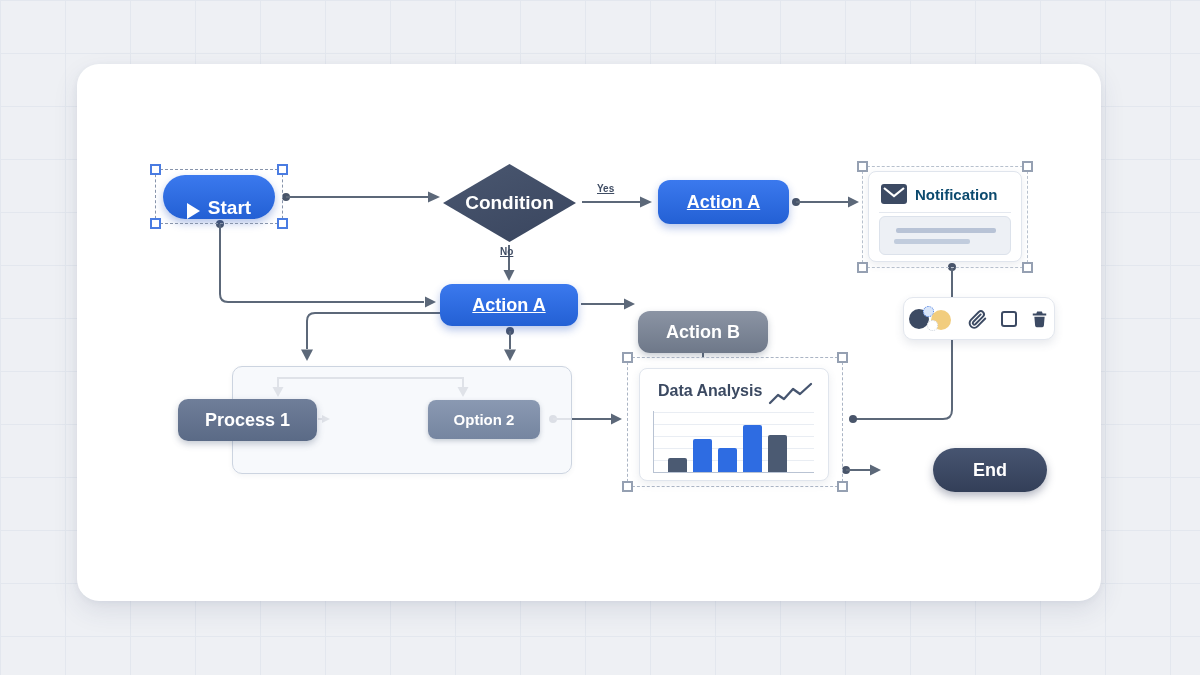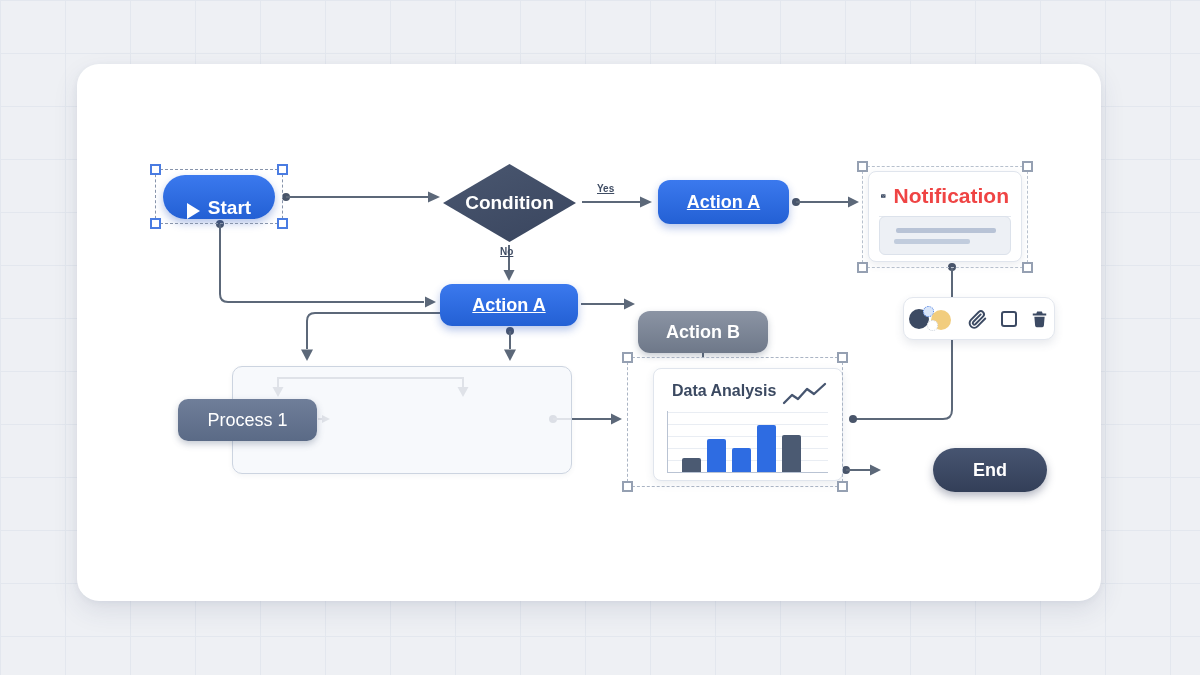--- a/index.html
+++ b/index.html
@@ -50,21 +50,21 @@
     box-shadow:0 3px 7px rgba(70,85,110,.30);font-size:18px;font-weight:bold;margin-top:27px;
   }
   .group-box{
     position:absolute;left:232px;top:366px;width:338px;height:106px;
     background:rgba(246,248,251,.85);border:1.5px solid #ccd4e0;border-radius:10px;
     box-shadow:0 2px 5px rgba(70,85,110,.06);
   }
   .process-1{
     left:178px;top:399px;width:139px;height:42px;border-radius:10px;
     background:linear-gradient(180deg,#6f7e99,#5a6a86);
-    box-shadow:0 3px 7px rgba(60,75,105,.30);font-size:18px;font-weight:normal;
+    box-shadow:0 3px 7px rgba(60,75,105,.30);font-size:18px;font-weight:bold;
   }
   .option{
     border-radius:8px;background:linear-gradient(180deg,#8a99b2,#7585a0);
     box-shadow:0 2px 5px rgba(70,85,110,.28);font-size:15px;font-weight:bold;
   }
   .option-1{left:330px;top:401px;width:91px;height:37px;}
   .option-2{left:428px;top:400px;width:112px;height:39px;}
   .pill-end{
     left:933px;top:448px;width:114px;height:44px;border-radius:22px;
     background:linear-gradient(180deg,#475571,#333f58);
@@ -80,21 +80,21 @@
   .sel-start .handle{border-color:#4a7ce2;}
   .h-tl{left:-6px;top:-6px}.h-tr{right:-6px;top:-6px}
   .h-bl{left:-6px;bottom:-6px}.h-br{right:-6px;bottom:-6px}
   
   .notif-card{
     position:absolute;left:868px;top:171px;width:154px;height:91px;
     background:#fff;border:1px solid #e0e5ed;border-radius:8px;
     box-shadow:0 3px 8px rgba(60,75,110,.10);box-sizing:border-box;
   }
   .notif-head{display:flex;align-items:center;gap:8px;padding:12px 12px 8px 12px;}
-  .notif-title{font-size:21px;font-weight:bold;color:#ef4444;}
+  .notif-title{font-size:15px;font-weight:bold;color:#0c4a6e;}
   .notif-divider{height:1px;background:#e4e8ef;margin:0 10px;}
   .notif-inner{
     position:absolute;left:10px;right:10px;bottom:6px;height:37px;
     background:#edf0f5;border:1px solid #dce2eb;border-radius:6px;
   }
   .ph-line{position:absolute;height:5px;border-radius:2px;background:#aebbd0;opacity:.85;}
   .ph-1{left:16px;top:11px;width:100px;}
   .ph-2{left:14px;top:22px;width:76px;background:#b9c5d8;}
   
   .toolbar{
@@ -106,21 +106,21 @@
   .chips{position:relative;width:44px;height:24px;}
   .chip{position:absolute;border-radius:50%;}
   .chip-dark{left:0;top:2px;width:20px;height:20px;background:#3c4a63;}
   .chip-dark-mini{left:14px;top:-1px;width:11px;height:11px;background:#d9e6fa;border:1.5px dotted #4a7de0;box-sizing:border-box;}
   .chip-yellow{left:22px;top:3px;width:20px;height:20px;background:#f2cd7e;}
   .chip-yellow-mini{left:18px;top:13px;width:11px;height:11px;background:#fff;border:1.5px dotted #ccd3dd;box-sizing:border-box;}
   .tb-square{width:16px;height:16px;border:2.4px solid #3c4a63;border-radius:3px;box-sizing:border-box;}
   .tb-svg{display:block;}
   
   .da-card{
-    position:absolute;left:653px;top:368px;width:190px;height:113px;
+    position:absolute;left:639px;top:368px;width:190px;height:113px;
     background:#fff;border:1px solid #e0e5ed;border-radius:8px;
     box-shadow:0 3px 8px rgba(60,75,110,.10);box-sizing:border-box;
   }
   .da-title{position:absolute;left:18px;top:13px;font-size:16px;font-weight:bold;color:#3b4961;}
   .da-trend{position:absolute;right:14px;top:13px;}
   .chart-area{
     position:absolute;left:13px;top:42px;width:161px;height:62px;
     border-left:1.5px solid #b9c3d3;border-bottom:1.5px solid #b9c3d3;
     background:repeating-linear-gradient(to top,transparent 0 11px,#e9edf3 11px 12px);
     box-sizing:border-box;
@@ -233,20 +233,23 @@
   <div class="node rect-blue action-a-mid">
     <span>Action A</span>
   </div>
 
   <div class="node action-b">
     <span>Action B</span>
   </div>
 
   <div class="node process-1">
     <span>Process 1</span>
+  </div>
+  <div class="node option option-2">
+    <span>Option 2</span>
   </div>
 
   <div class="node pill-end">
     <span>End</span>
   </div>
 
   <div class="notif-card">
     <div class="notif-head">
       <svg width="26" height="20" viewBox="0 0 26 20">
         <rect width="26" height="20" rx="3" fill="#3c4a63"></rect>

